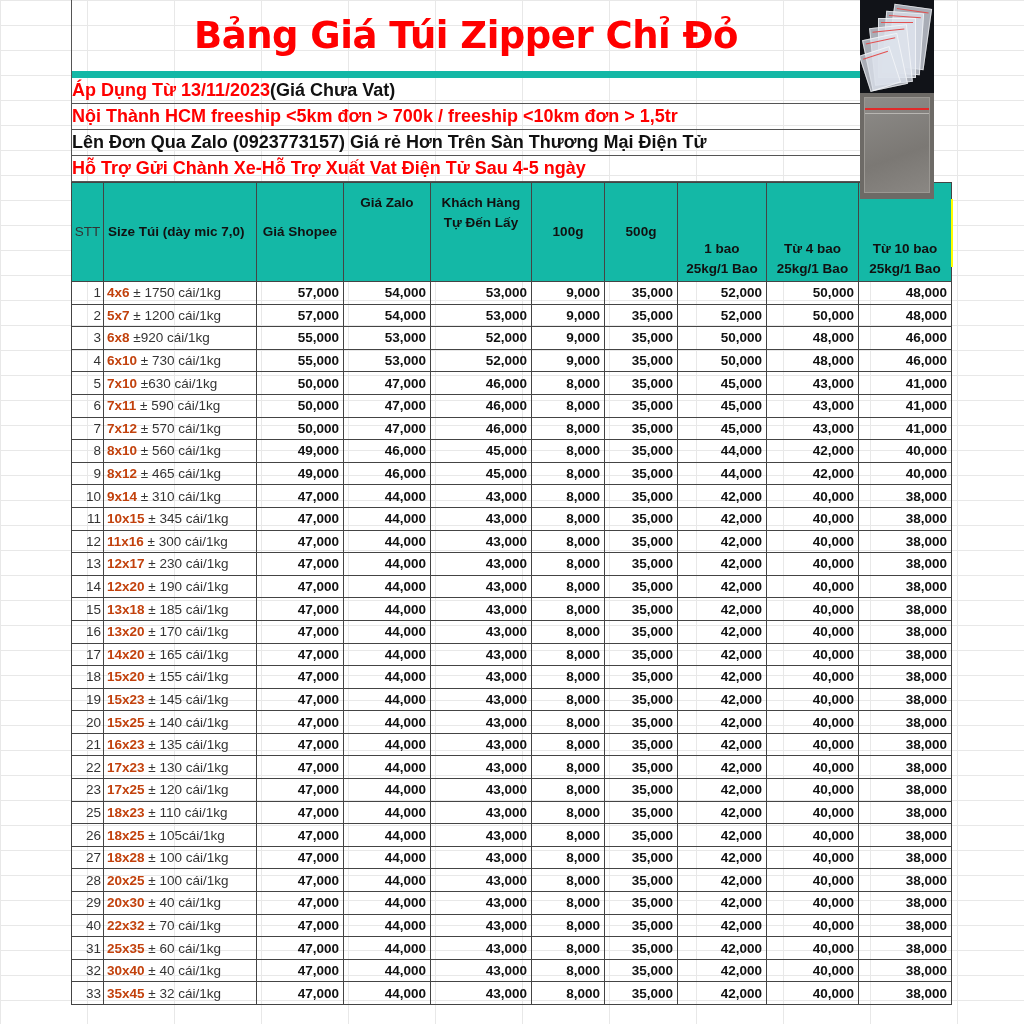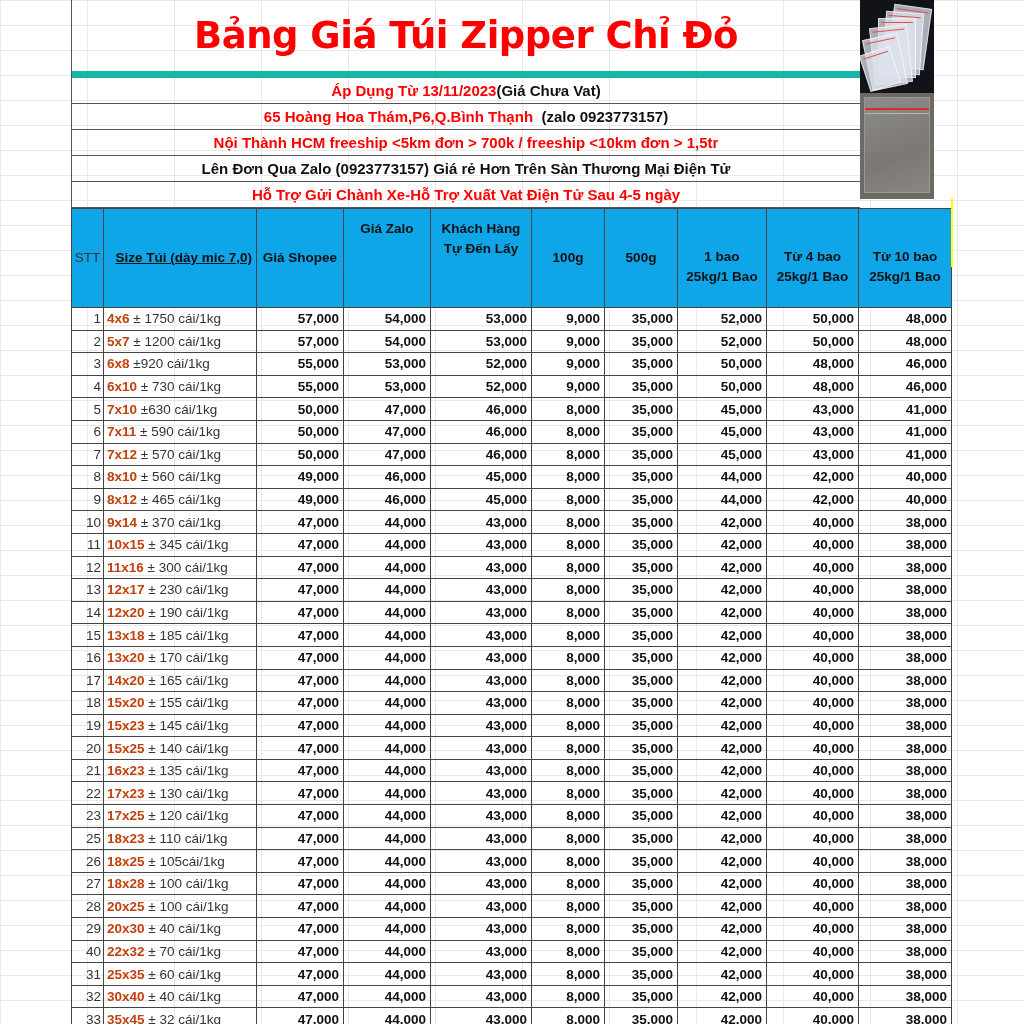--- a/index.html
+++ b/index.html
@@ -6,60 +6,56 @@
   body { width:1024px; height:1024px; overflow:hidden; position:relative; font-family:"Liberation Sans", sans-serif; }
   .grid-bg { position:absolute; inset:0; 
     background-image:
       linear-gradient(to right, #d9d9d9 1px, transparent 1px),
       linear-gradient(to bottom, #d9d9d9 1px, transparent 1px);
     background-size: 87px 25px; opacity:0.6; }
   .sheet { position:absolute; left:71px; top:0; width:880px; }
   .banner { position:relative; border-left:1px solid #555; }
   .title-row { height:71px; border-bottom:7px solid #14b8a6; display:flex; align-items:center; justify-content:center; width:788px; }
   .title { color:#ff0000; font-weight:bold; font-size:37px; font-family:"DejaVu Sans", sans-serif; letter-spacing:-0.5px; }
-  .info-row { height:25px; border-bottom:1px solid #555; width:788px; display:flex; align-items:center; justify-content:center; font-size:15px; font-weight:bold; white-space:nowrap; }
+  .info-row { height:25px; border-bottom:1px solid #555; width:788px; display:flex; align-items:center; justify-content:flex-start; font-size:18px; font-weight:bold; white-space:nowrap; }
   .red { color:#ff0000; }
   .black { color:#111; }
   .img-top { position:absolute; left:788px; top:0; width:74px; height:93px; background:#111318; overflow:hidden; }
   .img-bottom { position:absolute; left:788px; top:93px; width:74px; height:106px; background:#6d6a66; overflow:hidden; }
   .bag { position:absolute; background:rgba(220,225,235,0.75); border:1px solid rgba(255,255,255,0.6); }
   .bag::before { content:""; position:absolute; left:2px; right:2px; top:3px; height:1px; background:#e35050; }
   .clearbag { position:absolute; left:4px; top:4px; right:4px; bottom:6px; background:linear-gradient(160deg,#8e8c89,#7b7874 60%,#8a8783); border:1px solid #9b9893; }
   .clearbag .zip { position:absolute; left:0; right:0; top:10px; height:2px; background:#e02a2a; }
   .clearbag .seal { position:absolute; left:0; right:0; top:15px; height:1px; background:#b8b6b2; }
   table { border-collapse:collapse; table-layout:fixed; width:880px; }
   th, td { border:1px solid #444; padding:0 4px; font-size:13.5px; white-space:nowrap; overflow:hidden; }
-  thead th { background:#0ea5e9; height:66px; font-weight:bold; color:#111; text-align:center; line-height:20px; }
+  thead th { background:#14b8a6; height:66px; font-weight:bold; color:#111; text-align:center; line-height:20px; }
   thead th.stt { font-weight:normal; color:#333; padding:16px 2px; }
-  thead th.size { text-align:right;text-decoration:underline; }
+  thead th.size { text-align:left; }
   thead th.top { vertical-align:top; padding-top:10px; }
-  thead th.bottom { vertical-align:bottom; padding-bottom:20px; }
+  thead th.bottom { vertical-align:bottom; padding-bottom:2px; }
   tbody td { height:21.6px; font-weight:bold; text-align:right; color:#111; }
   tbody td.stt { font-weight:normal; color:#333; padding-right:2px; }
   tbody td.size { text-align:left; font-weight:normal; color:#333; padding-left:3px; }
   tbody td.size b { color:#c2410c; }
   .yellow-edge { position:absolute; left:951px; top:199px; width:2px; height:68px; background:#ffff00; }
 </style>
 </head>
 <body>
 
 <div class="grid-bg"></div>
 
 <div class="sheet">
   <div class="banner">
     <div class="title-row">
       <span class="title">Bảng Giá Túi Zipper Chỉ Đỏ</span>
     </div>
     <div class="info-row">
       <span class="red">Áp Dụng Từ 13/11/2023</span>
         <span class="black">(Giá Chưa Vat)</span>
-    </div>
-    <div class="info-row">
-      <span class="red">65 Hoàng Hoa Thám,P6,Q.Bình Thạnh</span>
-        <span class="black" style="white-space:pre">  (zalo 0923773157)</span>
     </div>
     <div class="info-row">
       <span class="red">Nội Thành HCM freeship &lt;5km đơn &gt; 700k / freeship &lt;10km đơn &gt; 1,5tr</span>
     </div>
     <div class="info-row">
       <span class="black">Lên Đơn Qua Zalo (0923773157) Giá rẻ Hơn Trên Sàn Thương Mại Điện Tử</span>
     </div>
     <div class="info-row">
       <span class="red">Hỗ Trợ Gửi Chành Xe-Hỗ Trợ Xuất Vat Điện Tử Sau 4-5 ngày</span>
     </div>
@@ -220,21 +216,21 @@
     <td>45,000</td>
     <td>8,000</td>
     <td>35,000</td>
     <td>44,000</td>
     <td>42,000</td>
     <td>40,000</td>
   </tr>
 
   <tr>
     <td class="stt">10</td>
-    <td class="size"><b>9x14</b><span> ± 370 cái/1kg</span></td>
+    <td class="size"><b>9x14</b><span> ± 310 cái/1kg</span></td>
     <td>47,000</td>
     <td>44,000</td>
     <td>43,000</td>
     <td>8,000</td>
     <td>35,000</td>
     <td>42,000</td>
     <td>40,000</td>
     <td>38,000</td>
   </tr>
 

